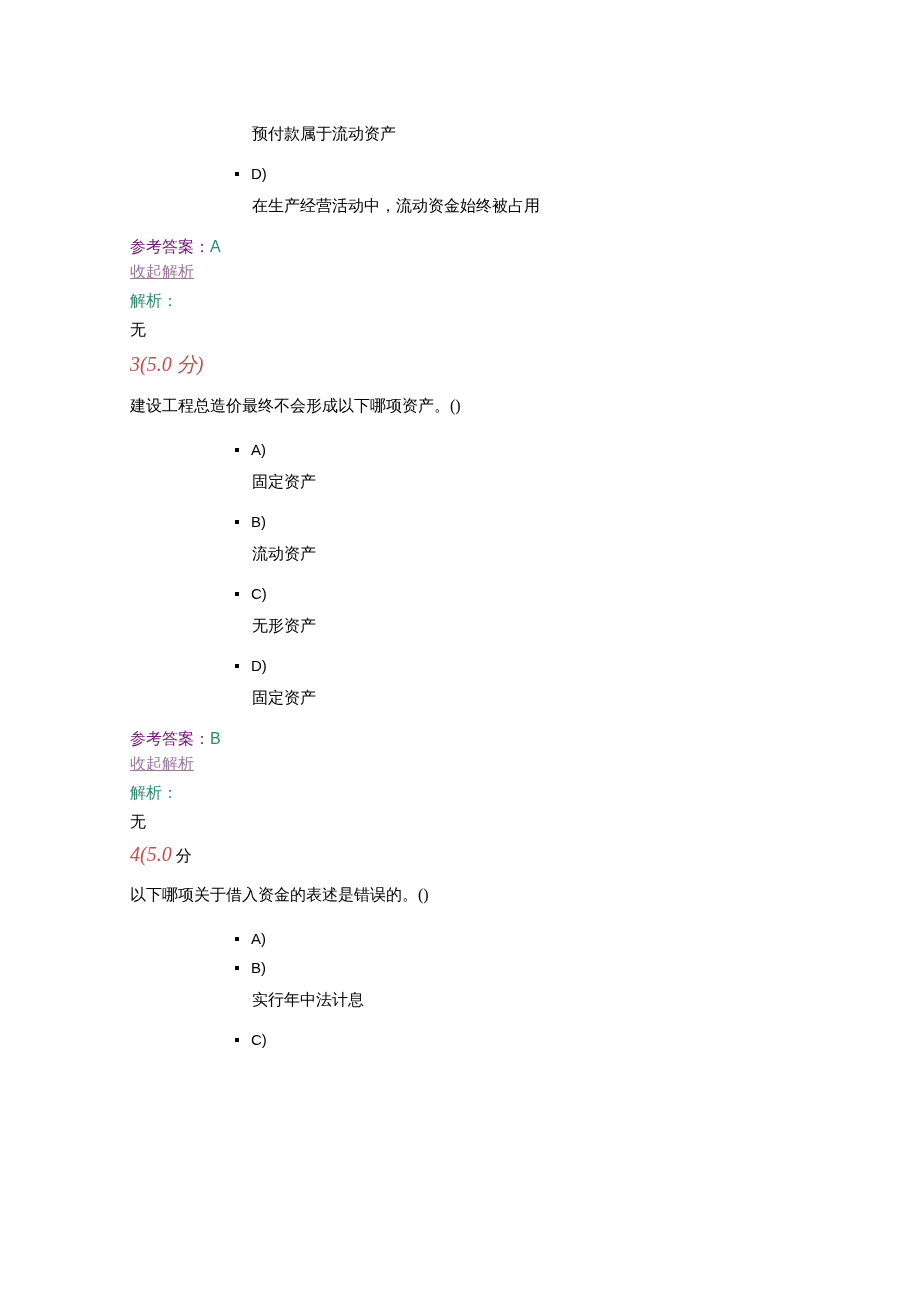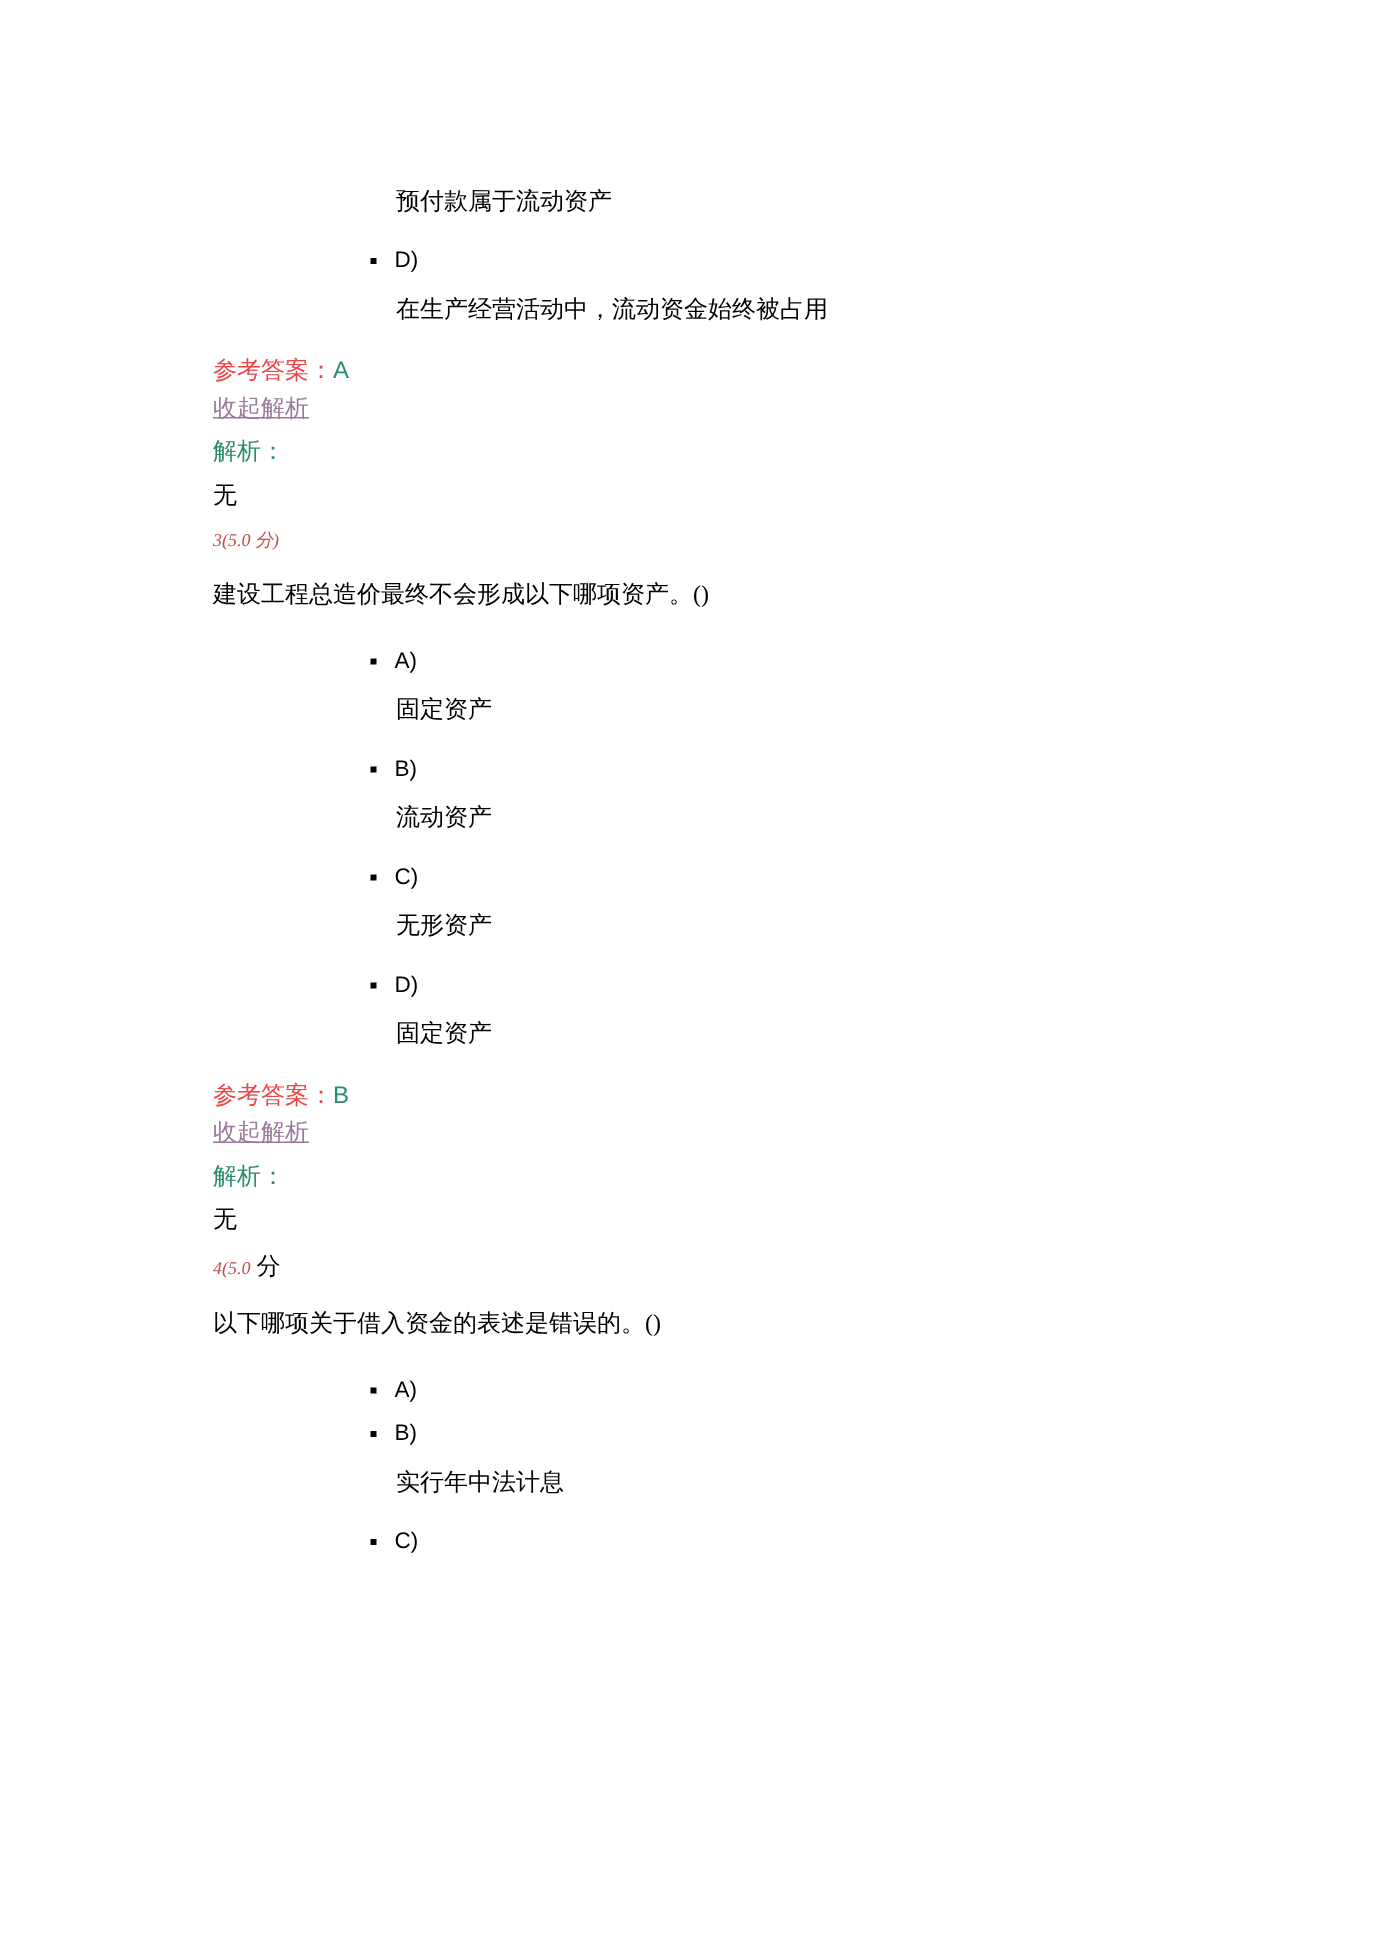--- a/index.html
+++ b/index.html
@@ -8,21 +8,20 @@
     font-family: "SimSun", "宋体", serif;
     font-size: 16px;
     color: #000;
     background: #fff;
   }
   .page {
     width: 881px;
     min-height: 1301px;
     padding: 110px 130px 84px 130px;
     box-sizing: border-box;
-    margin-left: 12px;
   }
   .option-block {
     margin-left: 105px;
     margin-bottom: 10px;
   }
   .option-label-row {
     display: flex;
     align-items: center;
     gap: 12px;
     margin-bottom: 12px;
@@ -40,21 +39,21 @@
   }
   .option-text {
     margin-left: 17px;
     margin-top: 14px;
     margin-bottom: 20px;
   }
   .answer-row {
     margin-top: 8px;
   }
   .answer-row .label {
-    color: #ef4444;
+    color: #701a75;
   }
   .answer-row .value {
     color: #2a8c6e;
     font-family: Arial, sans-serif;
   }
   .collapse-link {
     color: #9b7a9b;
     text-decoration: underline;
     margin-top: 4px;
     display: inline-block;
@@ -70,21 +69,21 @@
     margin-bottom: 10px;
   }
   .qnum-row {
     margin-top: 10px;
     margin-bottom: 14px;
   }
   .qnum {
     color: #c0504d;
     font-style: italic;
     font-family: "Times New Roman", serif;
-    font-size: 12px;
+    font-size: 20px;
     text-align: center;
   }
   .qpoints {
     color: #000;
   }
   .question-text {
     margin-bottom: 22px;
     line-height: 1.7;
   }
 </style>

